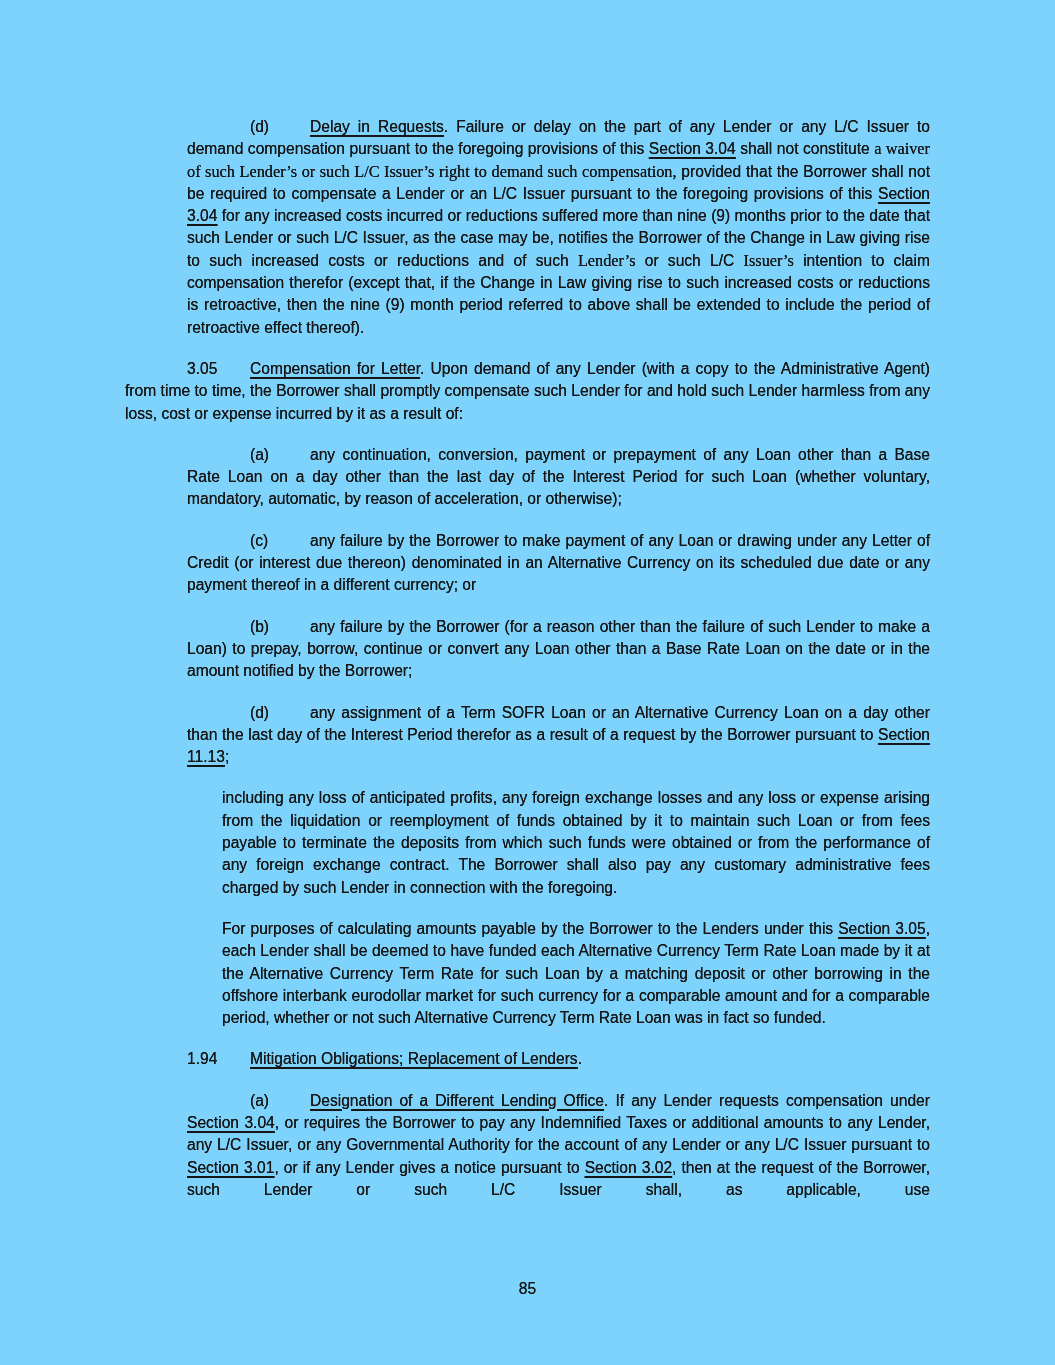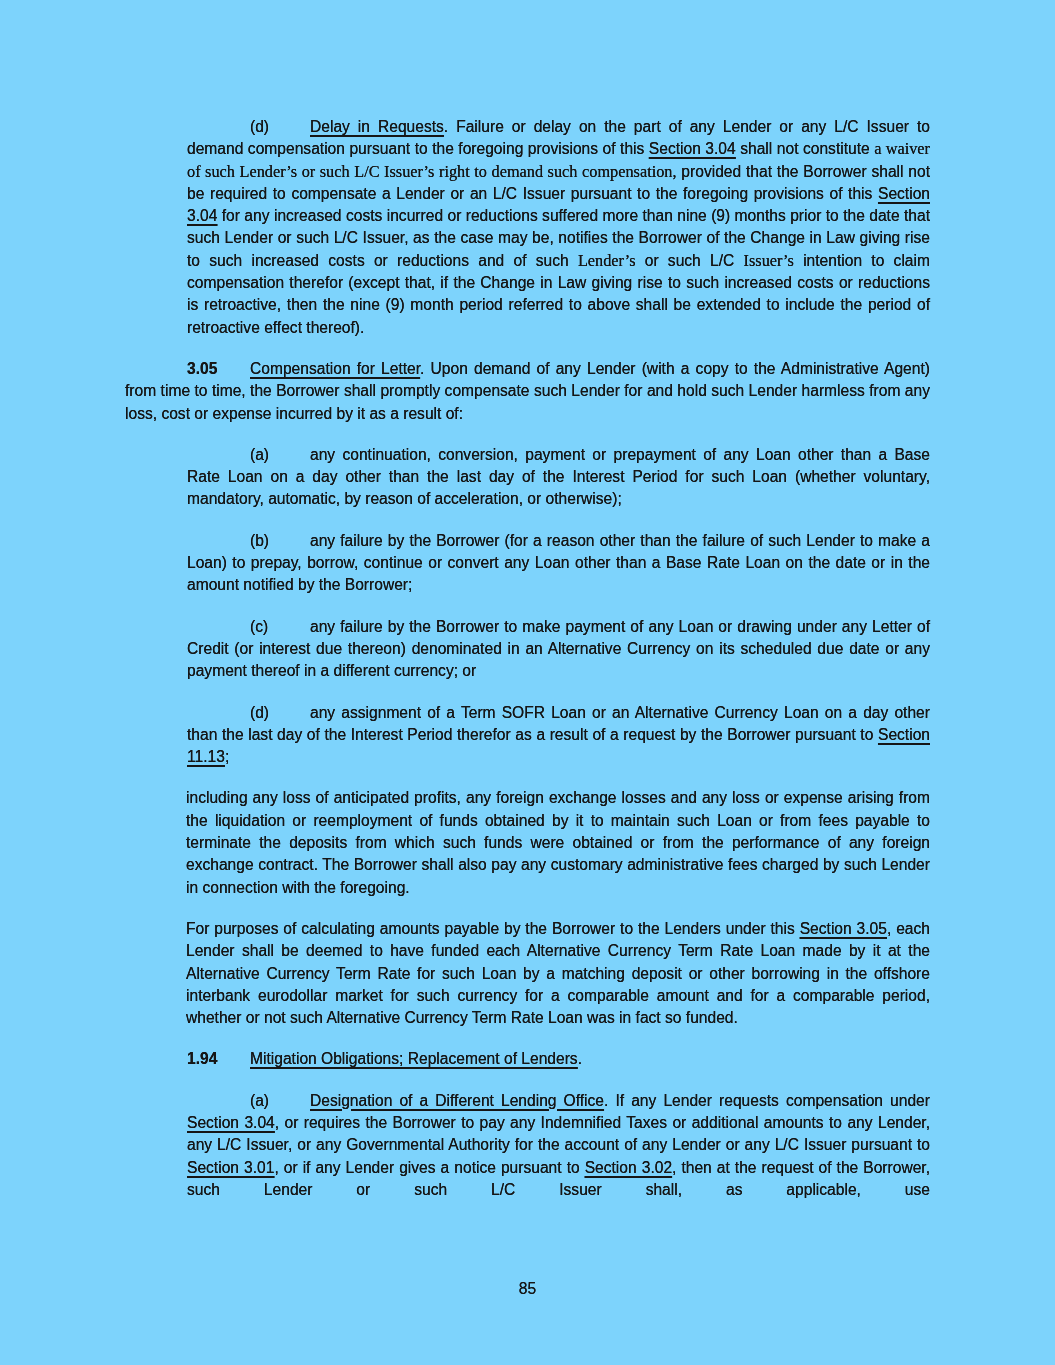--- a/index.html
+++ b/index.html
@@ -25,30 +25,30 @@
     width: 805px;
     
     text-shadow: 0 0 0.45px currentColor;
   }
   .para {
     margin: 0 0 19px 0;
     text-align: justify;
   }
   .para:last-child { margin-bottom: 8px; }
   .lvl-sub   { margin-left: 62px; text-indent: 63px; }
-  .lvl-flush { margin-left: 61px; text-indent: 0; }
+  .lvl-flush { margin-left: 97px; text-indent: 0; }
   .lvl-main  { margin-left: 0;    text-indent: 62px; }
   .jl { text-align-last: justify; }
   .p-label {
     display: inline-block;
     text-indent: 0;
     width: 60px;
   }
   .lvl-main .p-label { width: 63px; }
-  .p-label.b { font-weight: bold; }
+  .p-label.b { font-weight: normal; }
   .run-underline {
     text-decoration: underline;
     text-decoration-thickness: 1.5px;
     text-underline-offset: 3px;
   }
   .run-serif {
     font-family: "Liberation Serif", "DejaVu Serif", serif;
     font-size: 16.3px;
   }
   .footer {
@@ -61,22 +61,22 @@
   }
 </style>
 </head>
 <body>
 
 <div class="page">
   <div class="doc-body">
       <p class="para lvl-sub"><span class="p-label">(d)</span><span class="run-underline">Delay in Requests</span><span class="run-plain">. Failure or delay on the part of any Lender or any L/C Issuer to demand compensation pursuant to the foregoing provisions of this </span><span class="run-underline">Section 3.04</span><span class="run-plain"> shall not constitute </span><span class="run-serif">a waiver of such Lender’s or such L/C Issuer’s right to demand such compensation,</span><span class="run-plain"> provided that the Borrower shall not be required to compensate a Lender or an L/C Issuer pursuant to the foregoing provisions of this </span><span class="run-underline">Section 3.04</span><span class="run-plain"> for any increased costs incurred or reductions suffered more than nine (9) months prior to the date that such Lender or such L/C Issuer, as the case may be, notifies the Borrower of the Change in Law giving rise to such increased costs or reductions and of such </span><span class="run-serif">Lender’s</span><span class="run-plain"> or such L/C </span><span class="run-serif">Issuer’s</span><span class="run-plain"> intention to claim compensation therefor (except that, if the Change in Law giving rise to such increased costs or reductions is retroactive, then the nine (9) month period referred to above shall be extended to include the period of retroactive effect thereof).</span></p>
       <p class="para lvl-main"><span class="p-label b">3.05</span><span class="run-underline">Compensation for Letter</span><span class="run-plain">. Upon demand of any Lender (with a copy to the Administrative Agent) from time to time, the Borrower shall promptly compensate such Lender for and hold such Lender harmless from any loss, cost or expense incurred by it as a result of:</span></p>
       <p class="para lvl-sub"><span class="p-label">(a)</span><span class="run-plain">any continuation, conversion, payment or prepayment of any Loan other than a Base Rate Loan on a day other than the last day of the Interest Period for such Loan (whether voluntary, mandatory, automatic, by reason of acceleration, or otherwise);</span></p>
+      <p class="para lvl-sub"><span class="p-label">(c)</span><span class="run-plain">any failure by the Borrower to make payment of any Loan or drawing under any Letter of Credit (or interest due thereon) denominated in an Alternative Currency on its scheduled due date or any payment thereof in a different currency; or</span></p>
       <p class="para lvl-sub"><span class="p-label">(b)</span><span class="run-plain">any failure by the Borrower (for a reason other than the failure of such Lender to make a Loan) to prepay, borrow, continue or convert any Loan other than a Base Rate Loan on the date or in the amount notified by the Borrower;</span></p>
-      <p class="para lvl-sub"><span class="p-label">(c)</span><span class="run-plain">any failure by the Borrower to make payment of any Loan or drawing under any Letter of Credit (or interest due thereon) denominated in an Alternative Currency on its scheduled due date or any payment thereof in a different currency; or</span></p>
       <p class="para lvl-sub"><span class="p-label">(d)</span><span class="run-plain">any assignment of a Term SOFR Loan or an Alternative Currency Loan on a day other than the last day of the Interest Period therefor as a result of a request by the Borrower pursuant to </span><span class="run-underline">Section 11.13</span><span class="run-plain">;</span></p>
       <p class="para lvl-flush"><span class="run-plain">including any loss of anticipated profits, any foreign exchange losses and any loss or expense arising from the liquidation or reemployment of funds obtained by it to maintain such Loan or from fees payable to terminate the deposits from which such funds were obtained or from the performance of any foreign exchange contract. The Borrower shall also pay any customary administrative fees charged by such Lender in connection with the foregoing.</span></p>
       <p class="para lvl-flush"><span class="run-plain">For purposes of calculating amounts payable by the Borrower to the Lenders under this </span><span class="run-underline">Section 3.05</span><span class="run-plain">, each Lender shall be deemed to have funded each Alternative Currency Term Rate Loan made by it at the Alternative Currency Term Rate for such Loan by a matching deposit or other borrowing in the offshore interbank eurodollar market for such currency for a comparable amount and for a comparable period, whether or not such Alternative Currency Term Rate Loan was in fact so funded.</span></p>
       <p class="para lvl-main"><span class="p-label b">1.94</span><span class="run-underline">Mitigation Obligations; Replacement of Lenders</span><span class="run-plain">.</span></p>
       <p class="para lvl-sub jl"><span class="p-label">(a)</span><span class="run-underline">Designation of a Different Lending Office</span><span class="run-plain">. If any Lender requests compensation under </span><span class="run-underline">Section 3.04</span><span class="run-plain">, or requires the Borrower to pay any Indemnified Taxes or additional amounts to any Lender, any L/C Issuer, or any Governmental Authority for the account of any Lender or any L/C Issuer pursuant to </span><span class="run-underline">Section 3.01</span><span class="run-plain">, or if any Lender gives a notice pursuant to </span><span class="run-underline">Section 3.02</span><span class="run-plain">, then at the request of the Borrower, such Lender or such L/C Issuer shall, as applicable, use</span></p>
     </div>
   <div class="footer">
     <span>85</span>
   </div>
 </div>

